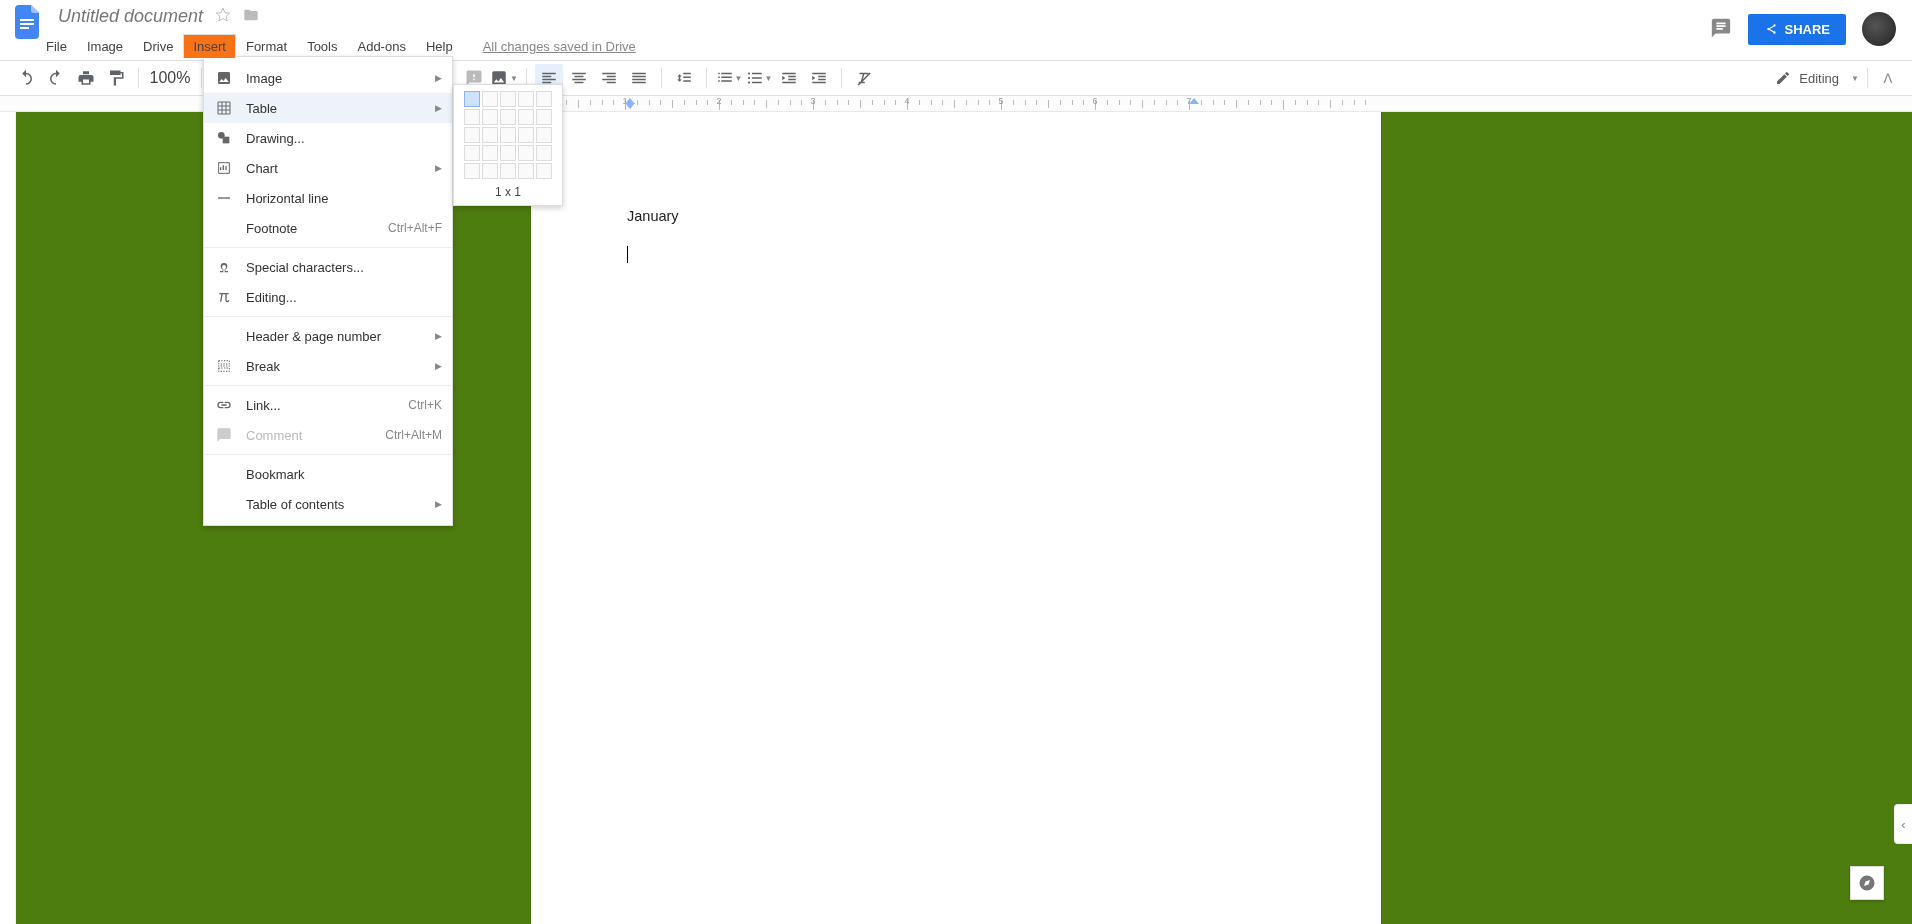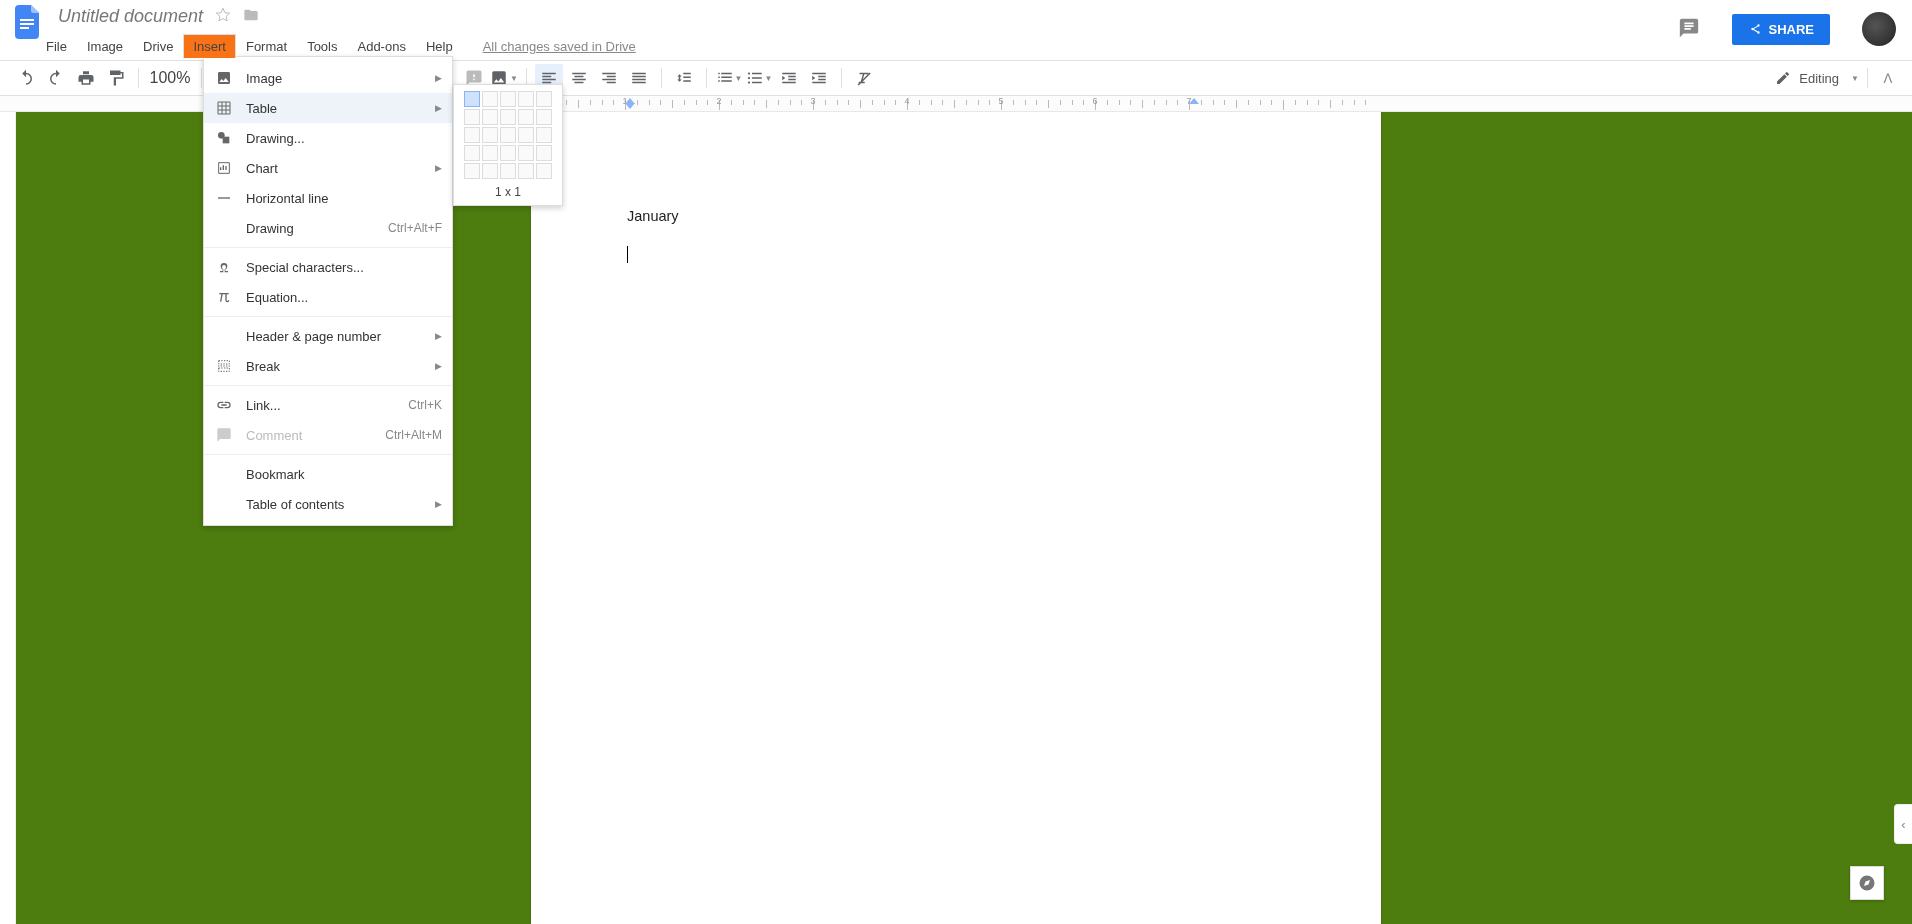--- a/index.html
+++ b/index.html
@@ -60,21 +60,21 @@
     margin-left: 20px;
     color: #888;
     text-decoration: underline;
     cursor:pointer;
   }
 
   
   .topright {
     position: absolute;
     top: 12px; right: 16px;
-    display:flex;align-items:center;gap:32px;
+    display:flex;align-items:center;gap:16px;
   }
   .comments-btn svg{width:22px;height:22px;fill:#888;}
   .share-btn {
     background:#1a73e8;color:#fff;font-weight:600;
     font-size:13px;padding:8px 16px;border-radius:2px;
     display:flex;align-items:center;gap:6px;cursor:pointer;
   }
   .share-btn svg{width:14px;height:14px;fill:#fff;}
   .avatar{width:34px;height:34px;border-radius:50%;background:radial-gradient(circle at 40% 40%, #555, #222);}
 
@@ -516,39 +516,39 @@
   <div class="dd-row">
     <span class="dd-ico">
         <svg viewBox="0 0 24 24">
           <rect x="3" y="11" width="18" height="2"></rect>
         </svg>
       </span>
     <span class="dd-label">Horizontal line</span>
   </div>
   <div class="dd-row">
     <span class="dd-ico"></span>
-    <span class="dd-label">Drawing</span>
+    <span class="dd-label">Footnote</span>
     <span class="dd-short">Ctrl+Alt+F</span>
   </div>
   <div class="dd-sep"></div>
   <div class="dd-row">
     <span class="dd-ico">
         <svg viewBox="0 0 24 24">
           <path d="M6 18h4v-2c-2-1-3-3-3-5a5 5 0 0 1 10 0c0 2-1 4-3 5v2h4v2h-5v-4.5c1.5-.8 2-2 2-3.5a3 3 0 0 0-6 0c0 1.5.5 2.7 2 3.5V20H6z"></path>
         </svg>
       </span>
     <span class="dd-label">Special characters...</span>
   </div>
   <div class="dd-row">
     <span class="dd-ico">
         <svg viewBox="0 0 24 24">
           <path d="M5 6h14v2h-3v9a1 1 0 0 0 2 0h2a3 3 0 0 1-6 0V8h-4l-2 11H6l2-11H5z"></path>
         </svg>
       </span>
-    <span class="dd-label">Equation...</span>
+    <span class="dd-label">Editing...</span>
   </div>
   <div class="dd-sep"></div>
   <div class="dd-row">
     <span class="dd-ico"></span>
     <span class="dd-label">Header &amp; page number</span>
     <span class="dd-arrow">▶</span>
   </div>
   <div class="dd-row">
     <span class="dd-ico">
         <svg viewBox="0 0 24 24">

